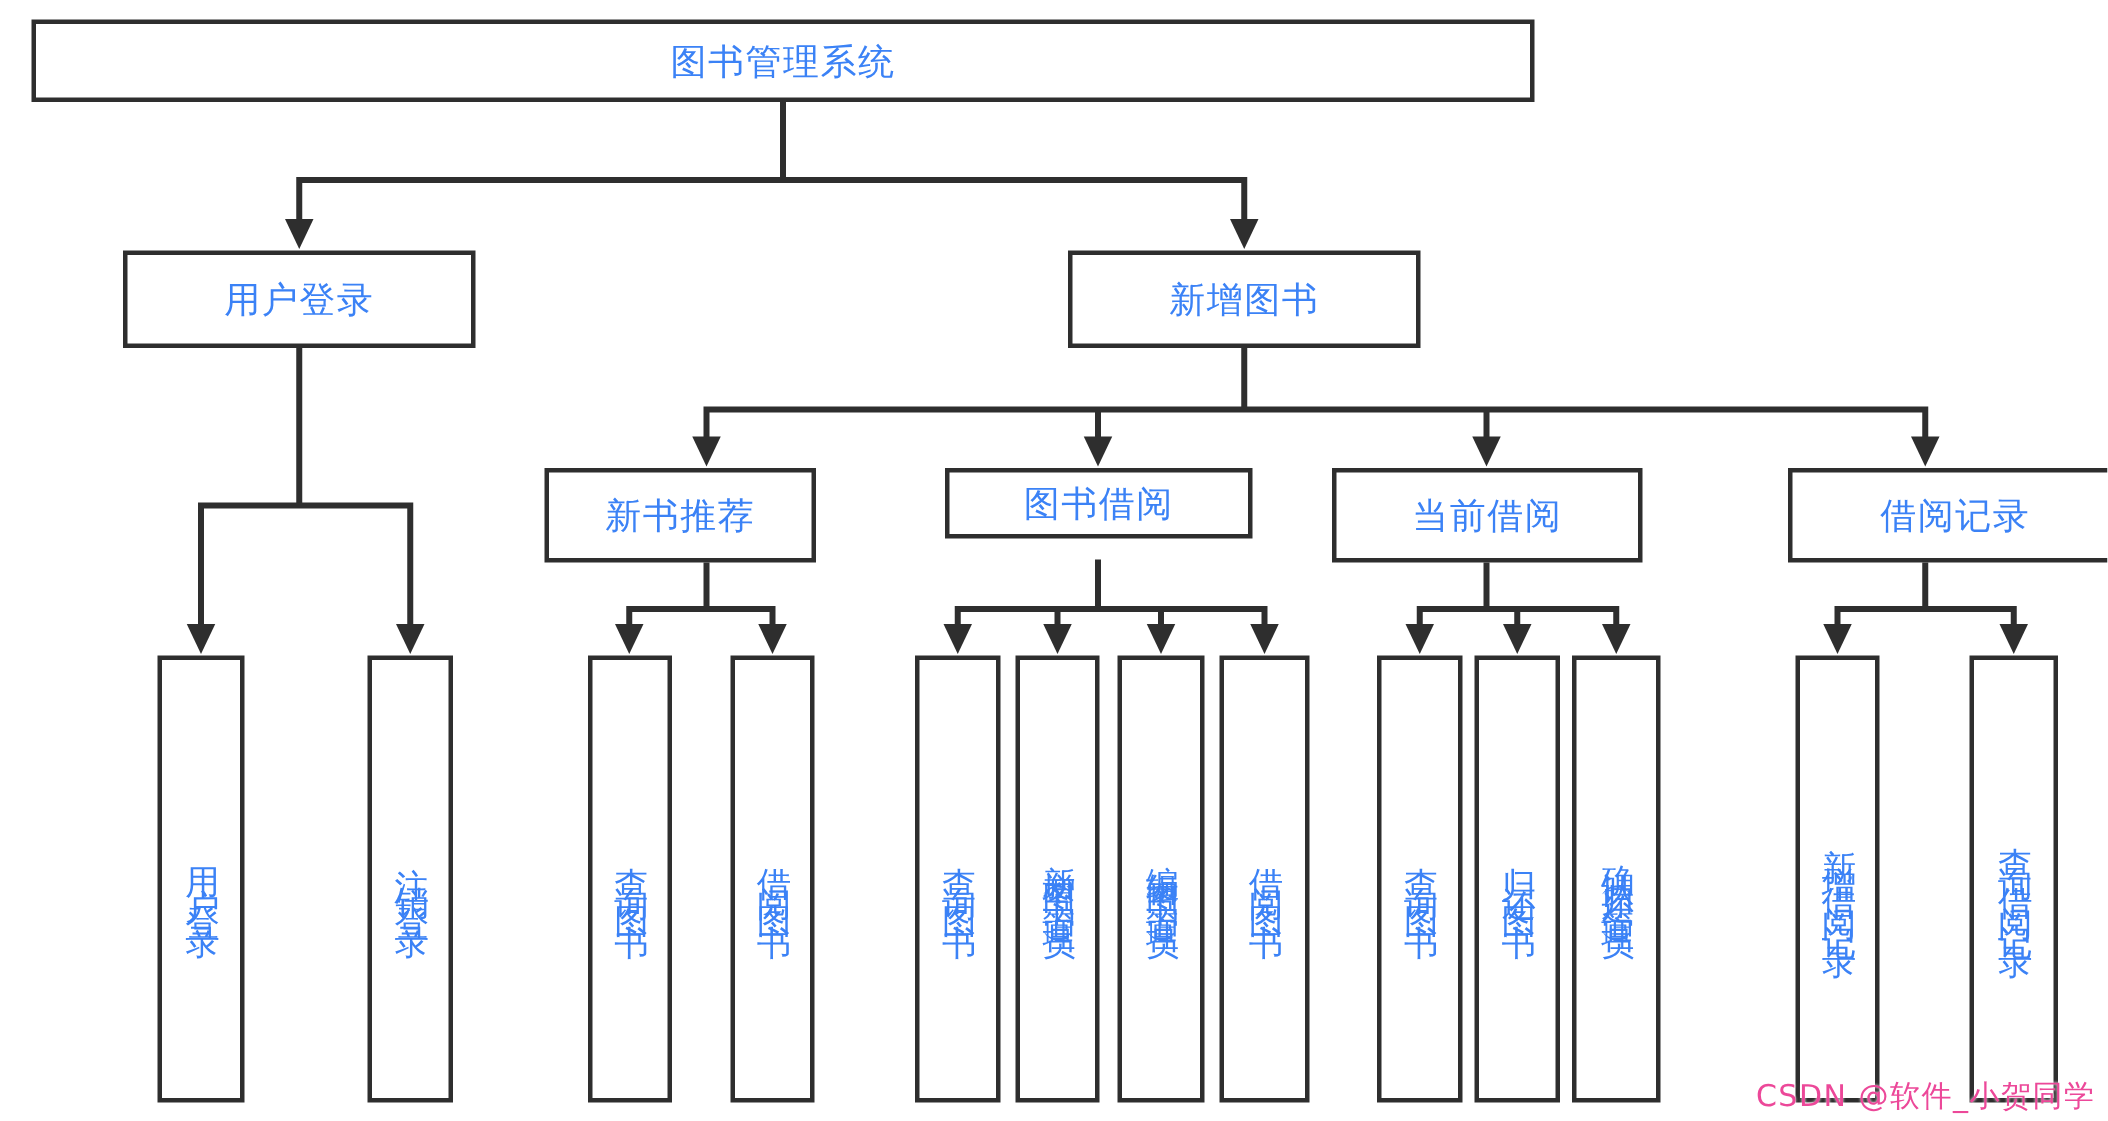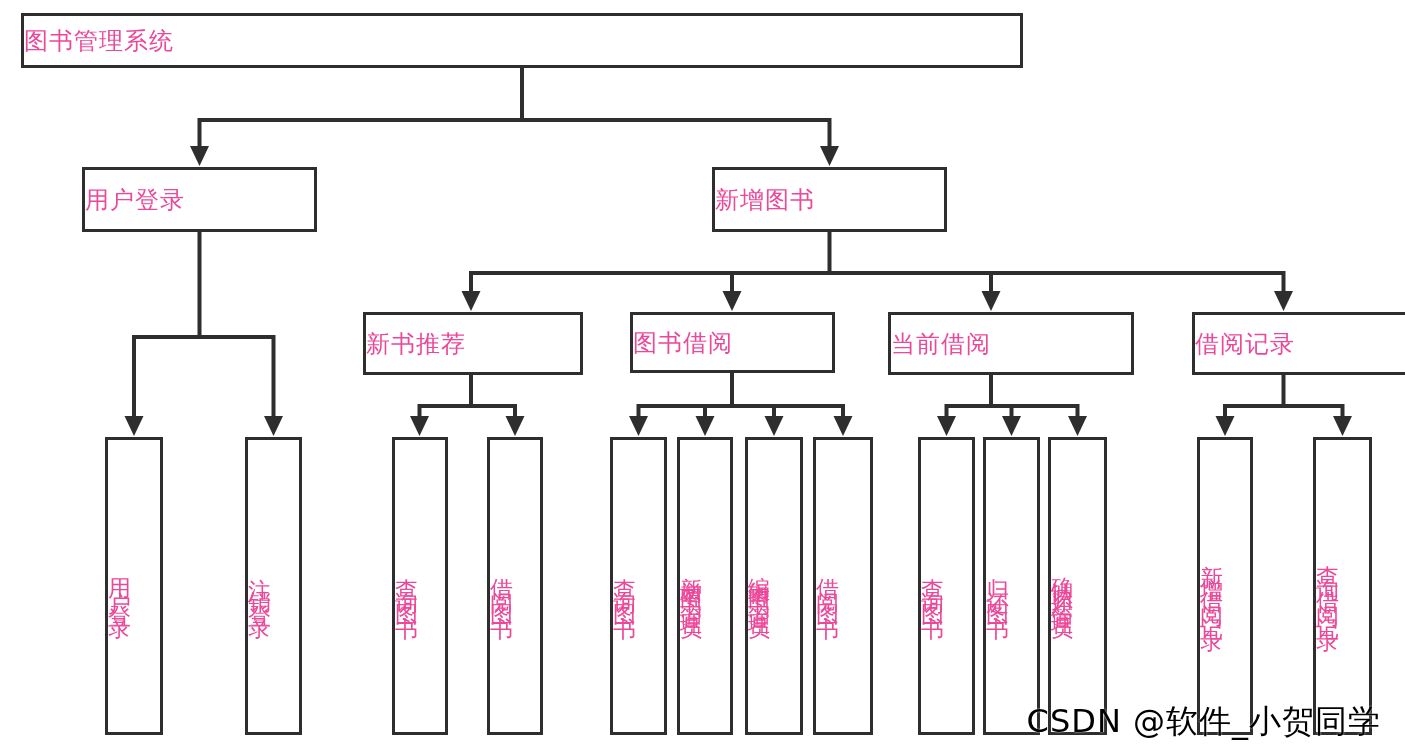--- a/index.html
+++ b/index.html
@@ -16,21 +16,22 @@
     left: 0; top: 0;
     z-index: 0;
   }
   .box {
     position: absolute;
     box-sizing: border-box;
     background: #ffffff;
     border: 3px solid #2e2e2e;
     display: flex;
     align-items: center;
-    color: #ec4899;
+    justify-content: center;
+    color: #3b82f6;
     z-index: 1;
   }
   .h-label {
     font-size: 24px;
     letter-spacing: 1px;
     white-space: nowrap;
   }
   .v-label {
     writing-mode: vertical-rl;
     text-orientation: mixed;
@@ -40,44 +41,44 @@
     white-space: nowrap;
   }
   .long .v-label {
     font-size: 22px;
     letter-spacing: 6px;
   }
   
   .n-root   { left: 21px;  top: 13px;  width: 1002px; height: 55px; }
   .n-login  { left: 82px;  top: 167px; width: 235px;  height: 65px; }
   .n-mgmt   { left: 712px; top: 167px; width: 235px;  height: 65px; }
-  .n-l3a    { left: 363px; top: 312px; width: 220px;  height: 63px; }
-  .n-l3b    { left: 630px; top: 312px; width: 205px;  height: 61px; }
-  .n-l3c    { left: 888px; top: 312px; width: 246px;  height: 63px; }
+  .n-l3a    { left: 363px; top: 312px; width: 181px;  height: 63px; }
+  .n-l3b    { left: 630px; top: 312px; width: 205px;  height: 47px; }
+  .n-l3c    { left: 888px; top: 312px; width: 207px;  height: 63px; }
   .n-l3d    { left: 1192px;top: 312px; width: 223px;  height: 63px; }
   .v        { top: 437px; height: 298px; }
   .n-u1     { left: 105px;  width: 58px; }
   .n-u2     { left: 245px;  width: 57px; }
   .n-a1     { left: 392px;  width: 56px; }
   .n-a2     { left: 487px;  width: 56px; }
   .n-b1     { left: 610px;  width: 57px; }
   .n-b2     { left: 677px;  width: 56px; }
   .n-b3     { left: 745px;  width: 58px; }
   .n-b4     { left: 813px;  width: 60px; }
   .n-c1     { left: 918px;  width: 57px; }
   .n-c2     { left: 983px;  width: 57px; }
   .n-c3     { left: 1048px; width: 59px; }
   .n-d1     { left: 1197px; width: 56px; }
   .n-d2     { left: 1313px; width: 59px; }
   .watermark {
     position: absolute;
-    right: 24px;
+    right: 8px;
     bottom: 3px;
-    font-size: 32px;
-    color: #000000;
+    font-size: 20px;
+    color: #ec4899;
     text-shadow: 0 0 2px #ffffff;
     z-index: 2;
     letter-spacing: 1px;
   }
 </style>
 </head>
 <body>
 
 <div class="stage">
 

